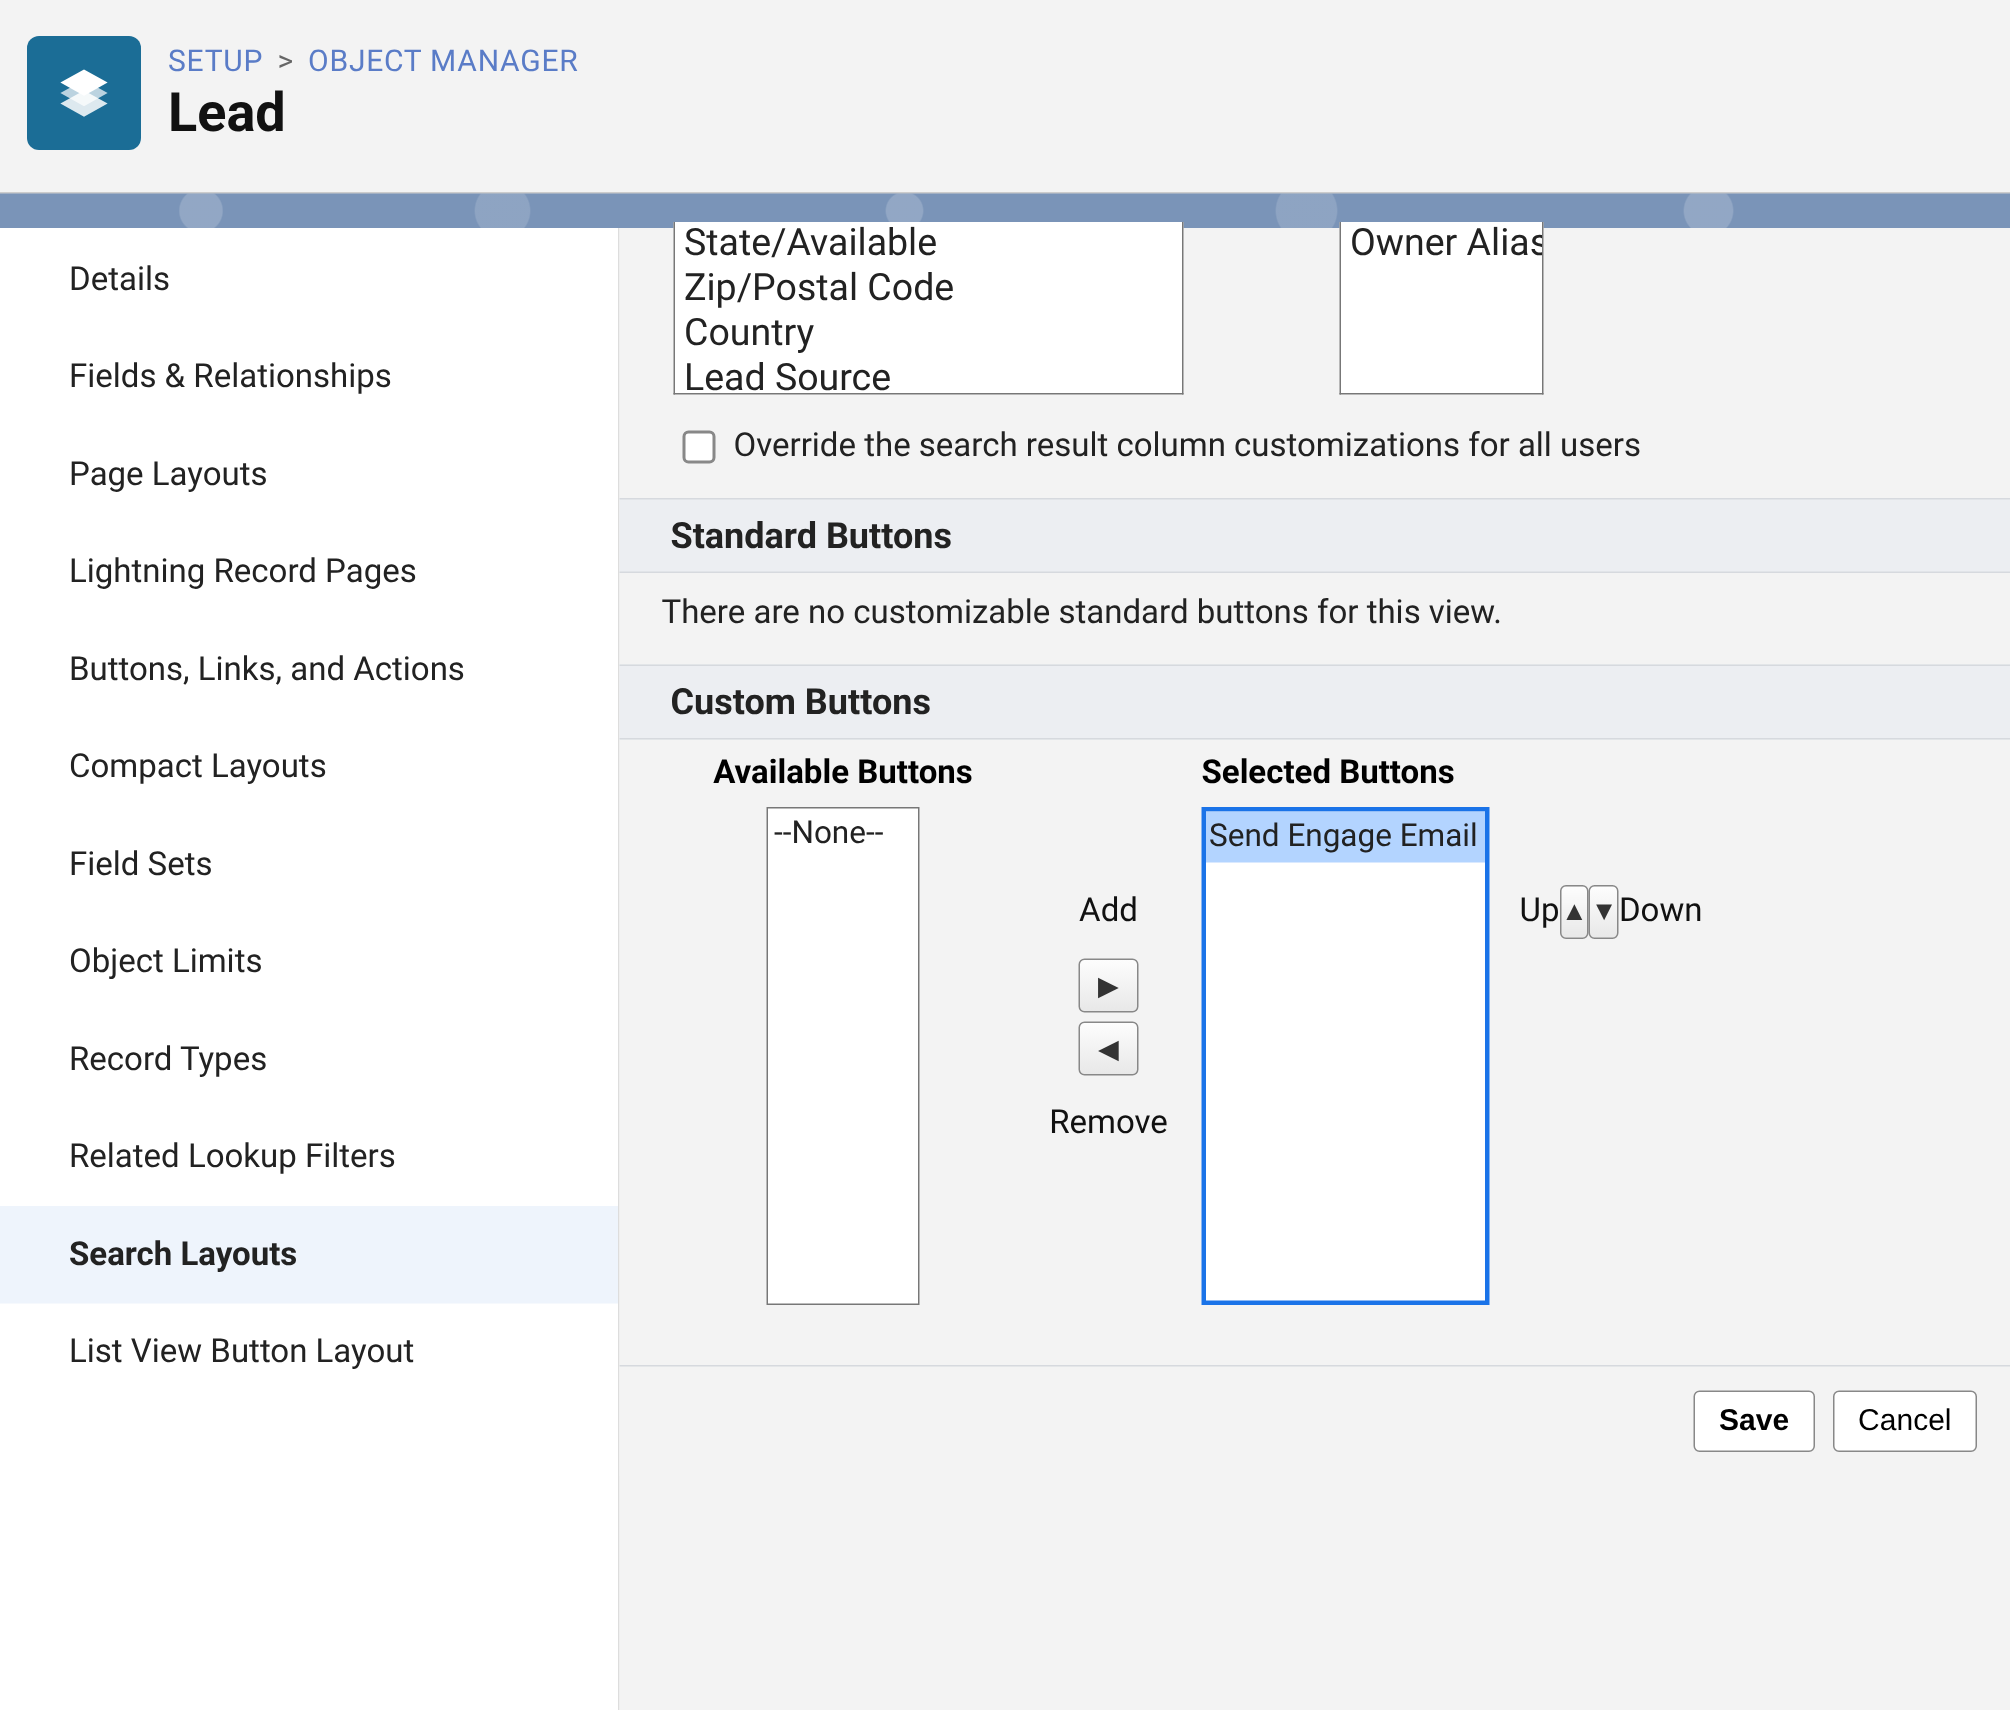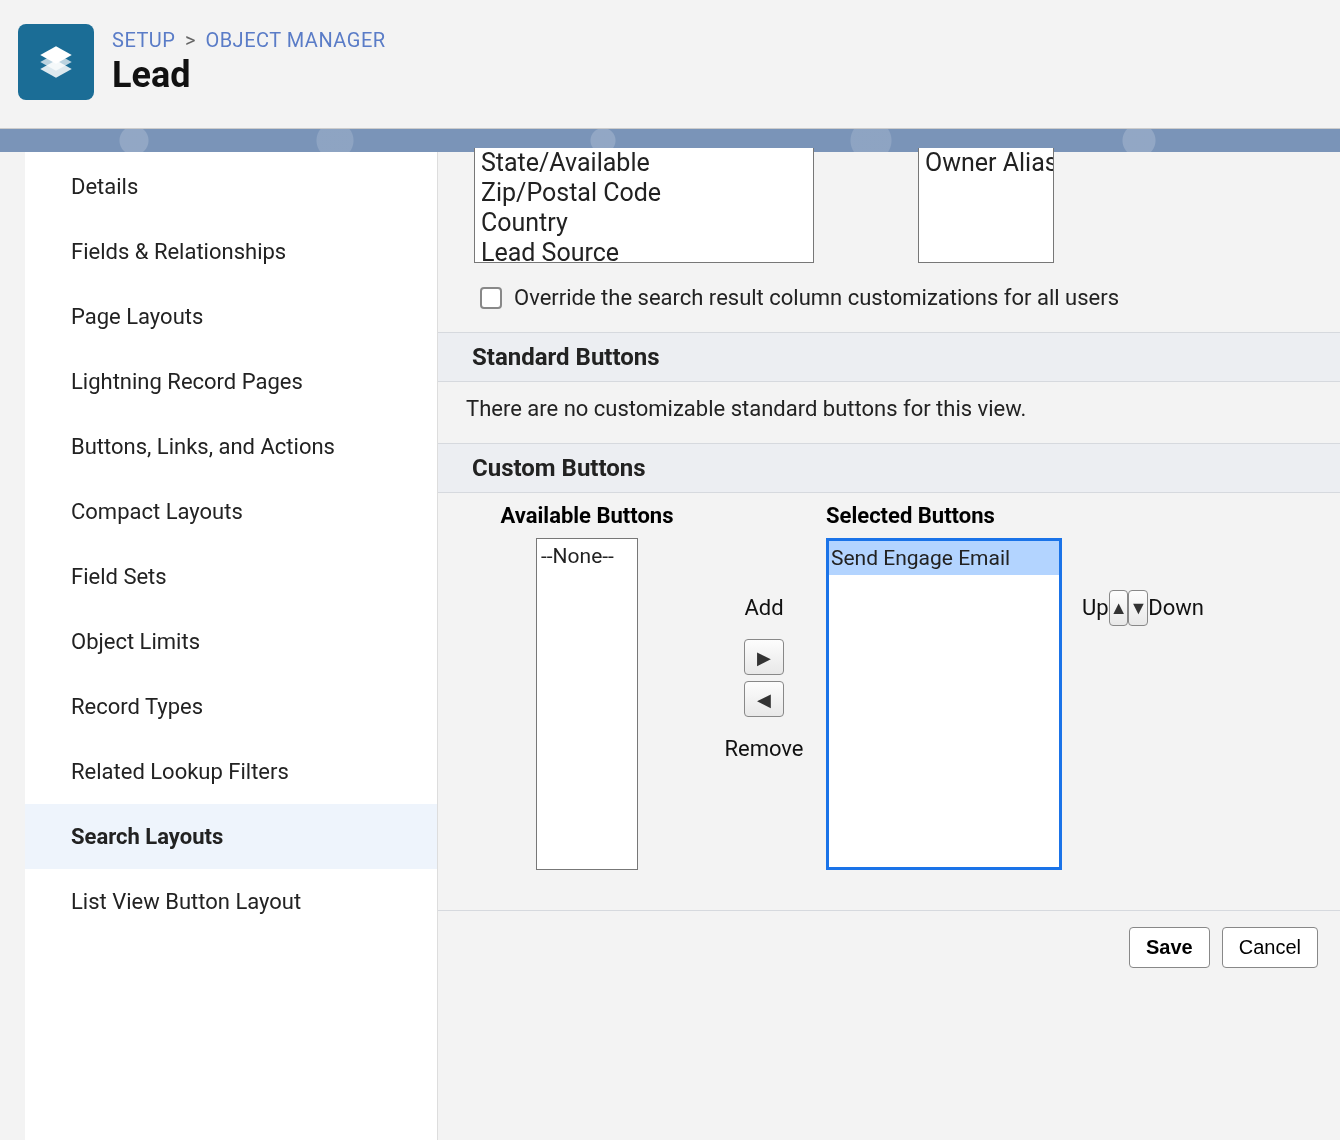--- a/index.html
+++ b/index.html
@@ -53,21 +53,20 @@
       border-top: 1px solid #ccc;
     }
 
     .body-wrap { display: flex; height: calc(100% - 152px); }
 
     .sidebar {
       width: 413px;
       background: #fff;
       border-right: 1px solid #ddd;
       padding-top: 2px;
-      margin-left: 25px;
     }
     .sidebar-item {
       padding: 20px 0 20px 46px;
       font-size: 22px;
       color: #222;
       cursor: pointer;
     }
     .sidebar-item.active {
       background: #eef4fc;
       font-weight: 700;
@@ -163,21 +162,21 @@
       border-radius: 4px;
       background: linear-gradient(#fdfdfd, #e8e8e8);
       display: flex; align-items:center; justify-content:center;
       cursor: pointer;
       margin: 3px 0;
     }
     .arrow-btn span { font-size: 18px; color: #333; }
 
     .sel-col { display:flex; flex-direction:column; }
     #selected-buttons-box {
-      width: 236px; height: 332px;
+      width: 192px; height: 332px;
       border: 3px solid #1a73e8;
     }
     #selected-buttons-box .listbox-row {
       font-size: 21px;
       background: #b3d4ff;
       padding: 2px 2px;
     }
 
     .right-controls {
       display: flex;

